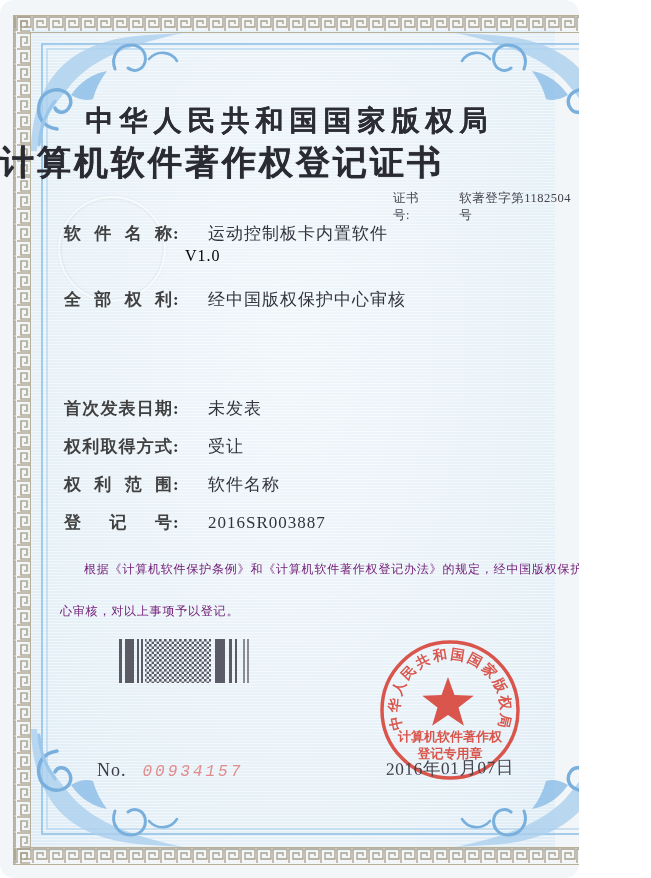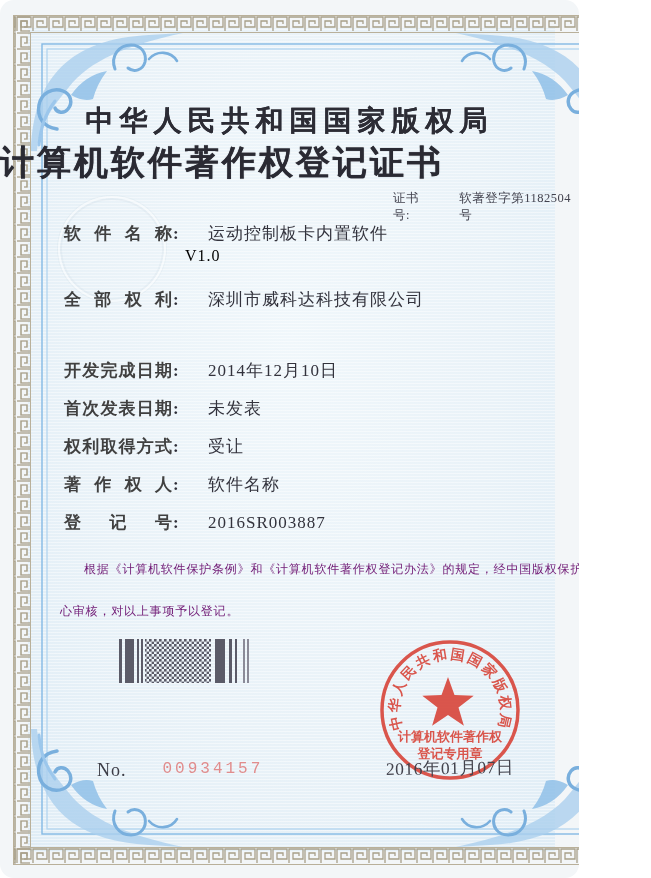--- a/index.html
+++ b/index.html
@@ -49,25 +49,25 @@
     position:absolute;left:60px;top:548px;width:540px;
     font-size:12px;line-height:42px;letter-spacing:.8px;
     text-indent:2em;color:#701a75;
   }
   .barcode{position:absolute;left:119px;top:639px;}
   .seal{position:absolute;left:375px;top:635px;width:150px;height:150px;opacity:.9;}
   .seal-date{
     position:absolute;left:386px;top:756px;font-size:17.5px;color:#43434d;
     letter-spacing:.5px;transform:rotate(-1deg);
   }
-  .serial{position:absolute;left:97px;top:760px;display:flex;align-items:flex-start;gap:20px;}
+  .serial{position:absolute;left:97px;top:760px;display:flex;align-items:flex-end;}
   .serial-prefix{font-size:18px;color:#3c3c46;letter-spacing:1px;margin-right:16px;}
   .serial-number{
     font-family:"Liberation Mono","DejaVu Sans Mono",monospace;
-    font-size:16px;color:#e18c8c;letter-spacing:3px;
+    font-size:16px;color:#e18c8c;letter-spacing:3px;font-style:italic;
   }
 </style>
 </head>
 <body>
 
 <div class="page">
   <div class="paper"></div>
 
   <svg class="frame-svg" width="651" height="878" viewBox="0 0 651 878">
     <defs>
@@ -118,40 +118,36 @@
   </div>
 
   <div class="field-row" style="top:222px">
     <span class="flabel">软件名称</span><span class="fcolon">:</span>
     <span class="fvalue">运动控制板卡内置软件</span>
   </div>
   <div class="fvalue2">V1.0</div>
 
   <div class="field-row" style="top:288px">
     <span class="flabel">全部权利</span><span class="fcolon">:</span>
-    <span class="fvalue">深圳市威科达科技有限公司</span>
+    <span class="fvalue">经中国版权保护中心审核</span>
   </div>
 
-  <div class="field-row" style="top:359px">
-    <span class="flabel">开发完成日期</span><span class="fcolon">:</span>
-    <span class="fvalue">2014年12月10日</span>
-  </div>
 
   <div class="field-row" style="top:397px">
     <span class="flabel">首次发表日期</span><span class="fcolon">:</span>
     <span class="fvalue">未发表</span>
   </div>
 
   <div class="field-row" style="top:435px">
     <span class="flabel">权利取得方式</span><span class="fcolon">:</span>
     <span class="fvalue">受让</span>
   </div>
 
   <div class="field-row" style="top:473px">
-    <span class="flabel">著作权人</span><span class="fcolon">:</span>
+    <span class="flabel">权利范围</span><span class="fcolon">:</span>
     <span class="fvalue">软件名称</span>
   </div>
 
   <div class="field-row" style="top:511px">
     <span class="flabel">登记号</span><span class="fcolon">:</span>
     <span class="fvalue">2016SR003887</span>
   </div>
 
   <div class="statement">根据《计算机软件保护条例》和《计算机软件著作权登记办法》的规定，经中国版权保护中心审核，对以上事项予以登记。</div>
 

